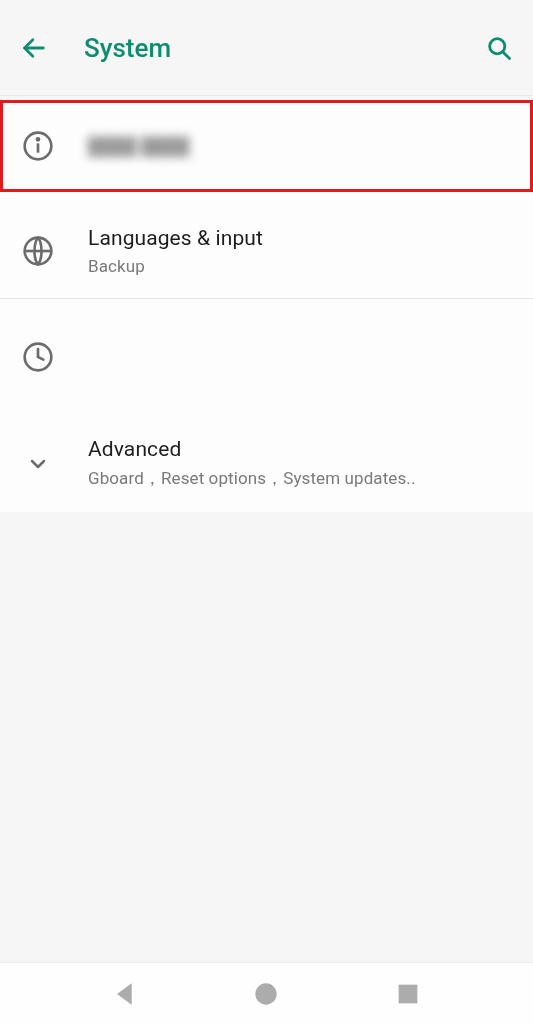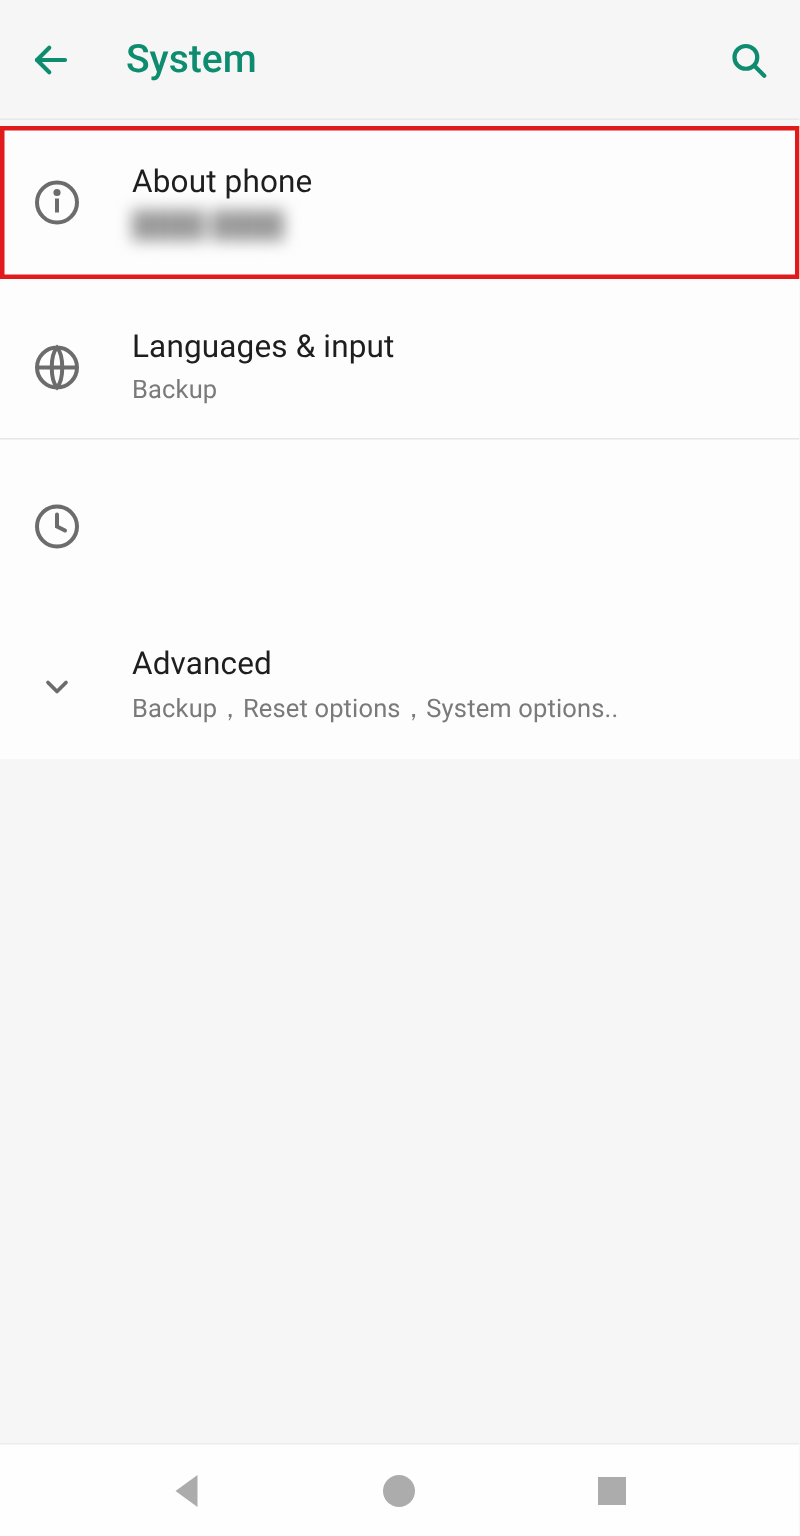--- a/index.html
+++ b/index.html
@@ -10,21 +10,21 @@
       -webkit-font-smoothing: antialiased;
     }
     body {
       width: 533px;
       height: 1024px;
       background: #f6f6f6;
       position: relative;
       overflow: hidden;
     }
     .header {
-      height: 80px;
+      height: 96px;
       background: #f6f6f6;
       display: flex;
       align-items: center;
       padding: 0 20px;
       border-bottom: 1px solid #e8e8e8;
     }
     .back-arrow {
       width: 28px;
       height: 28px;
       color: #0d8c6f;
@@ -147,21 +147,20 @@
 
   <div class="item item-highlighted">
     <div class="item-icon">
       <svg viewBox="0 0 24 24" fill="none" stroke="currentColor" stroke-width="2">
         <circle cx="12" cy="12" r="10"></circle>
         <line x1="12" y1="10" x2="12" y2="17"></line>
         <circle cx="12" cy="7" r="0.8" fill="currentColor"></circle>
       </svg>
     </div>
     <div class="item-text">
-      <div class="item-title">About phone</div>
       <div class="item-subtitle"><span class="blurred-sub">████ ████</span></div>
     </div>
   </div>
 
   <div class="item">
     <div class="item-icon">
       <svg viewBox="0 0 24 24" fill="none" stroke="currentColor" stroke-width="2">
         <circle cx="12" cy="12" r="10"></circle>
         <line x1="2" y1="12" x2="22" y2="12"></line>
         <path d="M12 2 C15.5 6 15.5 18 12 22 C8.5 18 8.5 6 12 2 Z"></path>
@@ -186,21 +185,21 @@
   </div>
 
   <div class="item">
     <div class="expand-icon">
       <svg viewBox="0 0 24 24" fill="none" stroke="currentColor" stroke-width="2.5" stroke-linecap="round" stroke-linejoin="round">
         <polyline points="6 9 12 15 18 9"></polyline>
       </svg>
     </div>
     <div class="item-text">
       <div class="item-title">Advanced</div>
-      <div class="item-subtitle">Backup，Reset options，System options..</div>
+      <div class="item-subtitle">Gboard，Reset options，System updates..</div>
     </div>
   </div>
 
 </div>
 
 <div class="navbar">
   <div class="nav-btn">
     <svg viewBox="0 0 24 24" fill="currentColor">
       <polygon points="17 4 17 20 6 12"></polygon>
     </svg>

